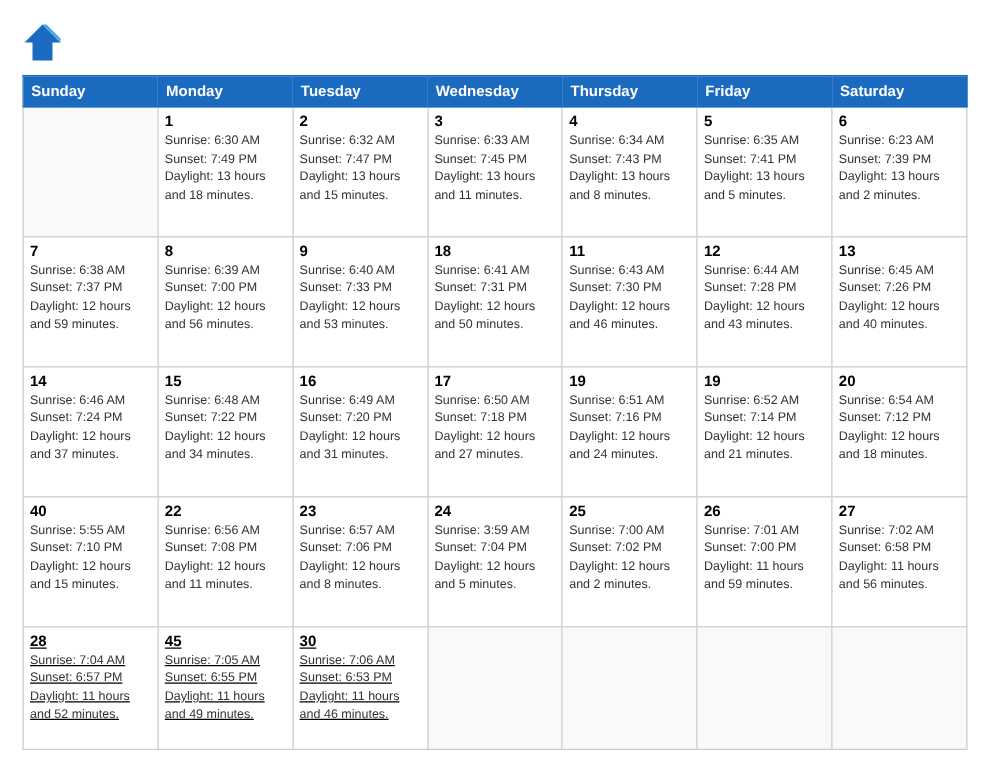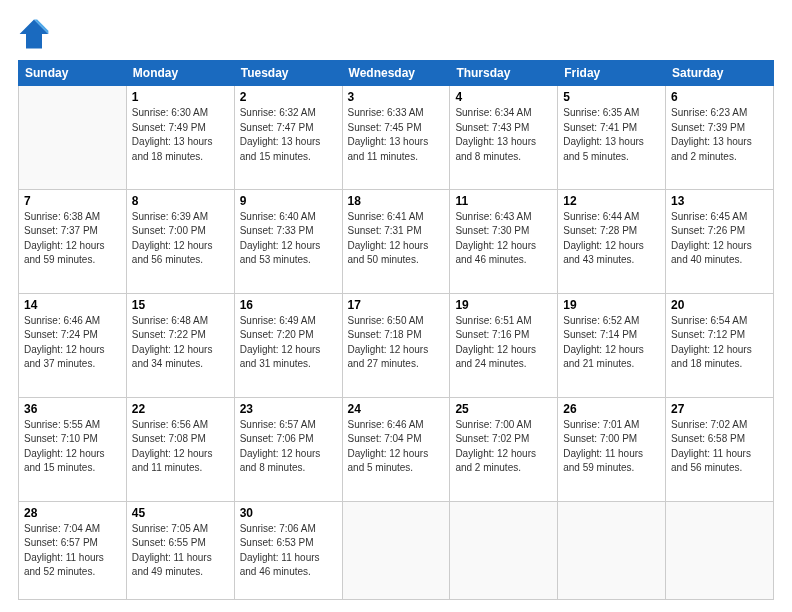--- a/index.html
+++ b/index.html
@@ -81,21 +81,21 @@
       display: block;
       margin-bottom: 2px;
     }
     .day-info {
       color: #333;
       font-size: 10px;
       line-height: 1.45;
     }
     tr { height: auto; padding-left: 12px; }
     tbody tr td { height: 88px; }
-    tbody tr:last-child td { height: 78px; }
+    tbody tr:last-child td { height: 78px; text-decoration: underline; }
   </style>
 </head>
 <body>
 
 <div class="page">
   <div class="header">
     <div class="logo">
       <svg class="logo-icon" viewBox="0 0 40 40">
         <polygon points="20,2 38,20 30,20 30,38 10,38 10,20 2,20" fill="#1a6abf"></polygon>
         <polygon points="24,2 38,16 38,20 20,2" fill="#4da6e8"></polygon>
@@ -265,21 +265,21 @@
           <td>
             <span class="day-num">20</span>
             <div class="day-info">Sunrise: 6:54 AM
 Sunset: 7:12 PM
 Daylight: 12 hours
 and 18 minutes.</div>
           </td>
         </tr>
         <tr>
           <td>
-            <span class="day-num">36</span>
+            <span class="day-num">40</span>
             <div class="day-info">Sunrise: 5:55 AM
 Sunset: 7:10 PM
 Daylight: 12 hours
 and 15 minutes.</div>
           </td>
           <td>
             <span class="day-num">22</span>
             <div class="day-info">Sunrise: 6:56 AM
 Sunset: 7:08 PM
 Daylight: 12 hours
@@ -287,21 +287,21 @@
           </td>
           <td>
             <span class="day-num">23</span>
             <div class="day-info">Sunrise: 6:57 AM
 Sunset: 7:06 PM
 Daylight: 12 hours
 and 8 minutes.</div>
           </td>
           <td>
             <span class="day-num">24</span>
-            <div class="day-info">Sunrise: 6:46 AM
+            <div class="day-info">Sunrise: 3:59 AM
 Sunset: 7:04 PM
 Daylight: 12 hours
 and 5 minutes.</div>
           </td>
           <td>
             <span class="day-num">25</span>
             <div class="day-info">Sunrise: 7:00 AM
 Sunset: 7:02 PM
 Daylight: 12 hours
 and 2 minutes.</div>

